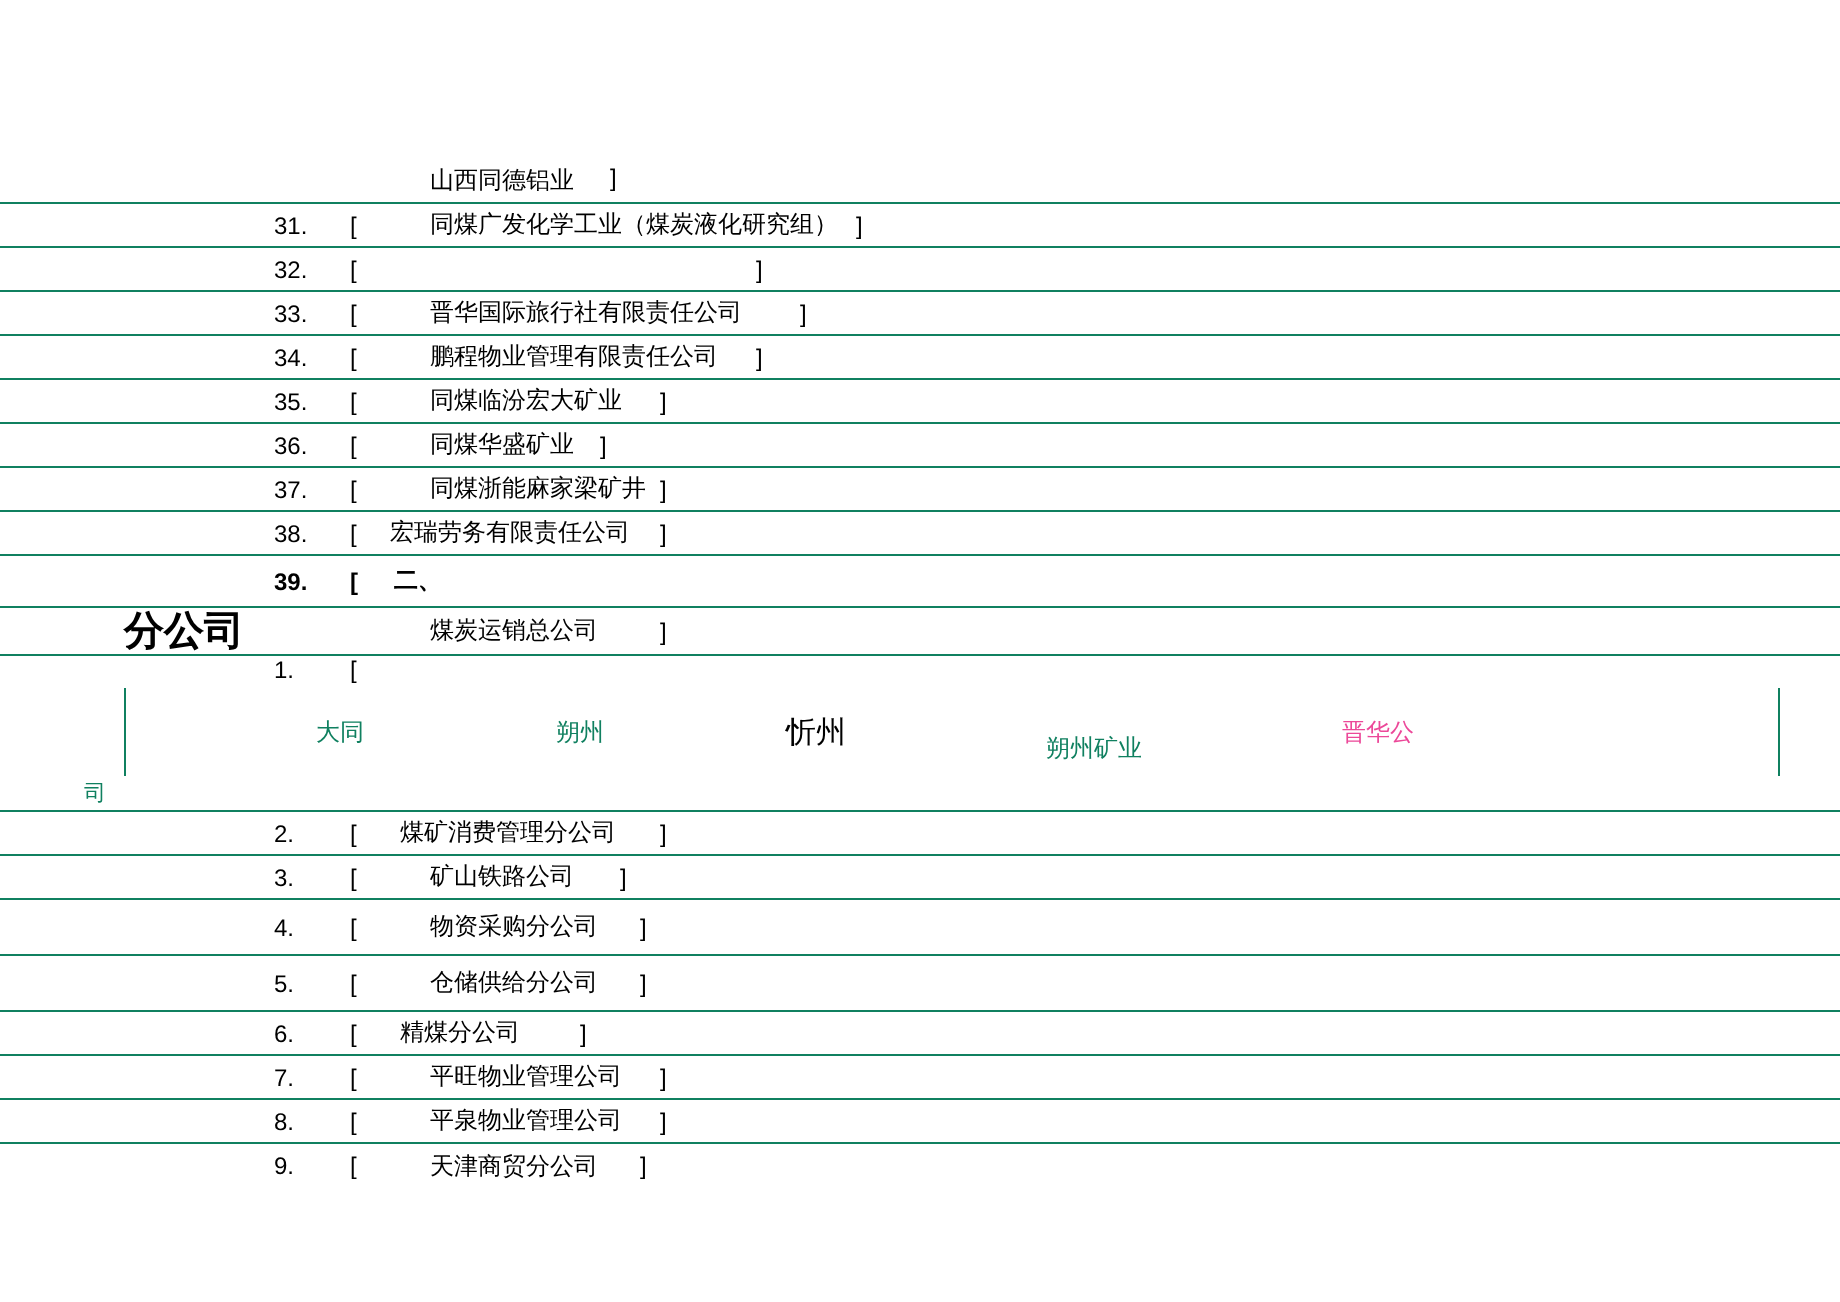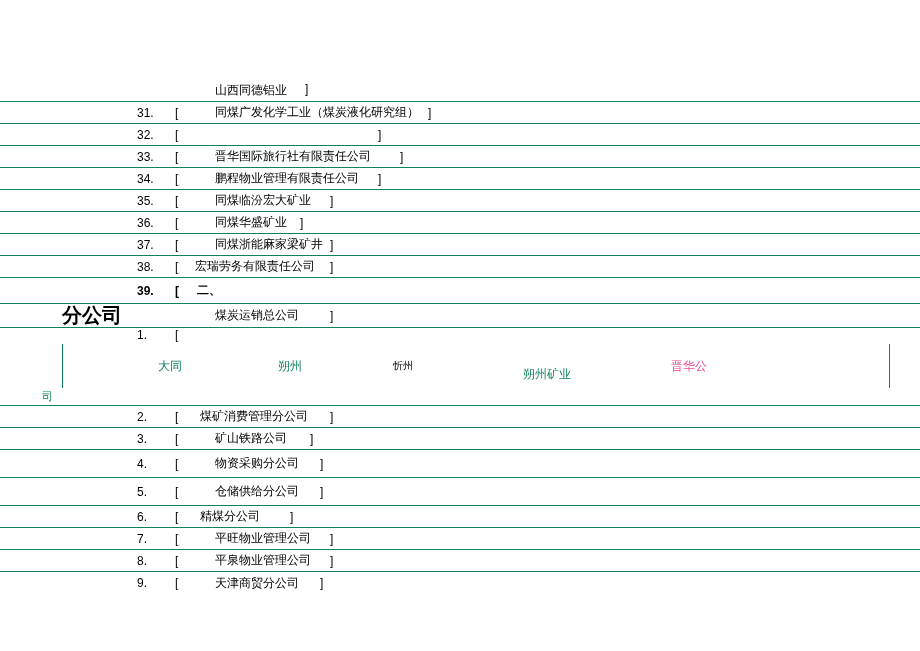--- a/index.html
+++ b/index.html
@@ -151,21 +151,21 @@
   </div>
 
   <div style="height:16px;position:relative;">
     <span class="num">1.</span>
     <span class="bracket-l">[</span>
   </div>
 
   <div class="sub-box">
     <span style="position:absolute;left:95px;color:#108060;text-align:center;">大同</span>
     <span style="position:absolute;left:215px;color:#108060;">朔州</span>
-    <span style="position:absolute;left:330px;color:#000;font-size:10px;">忻州</span>
+    <span style="position:absolute;left:330px;color:#000;font-size:15px;">忻州</span>
     <span style="position:absolute;left:460px;color:#108060;margin-top:16px;">朔州矿业</span>
     <span style="position:absolute;left:608px;color:#ec4899;">晋华公</span>
   </div>
 
   <div style="height:44px;"></div>
 
   <div class="row" style="height:18px;">
     <span class="tail">司</span>
   </div>
 

